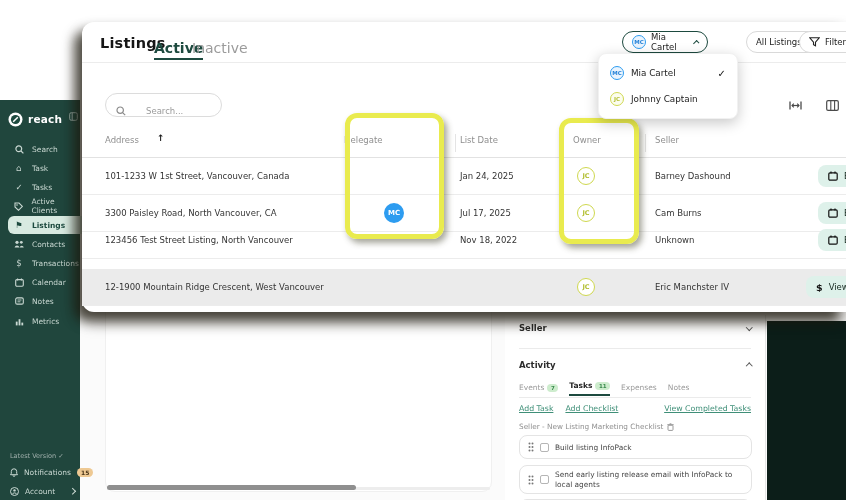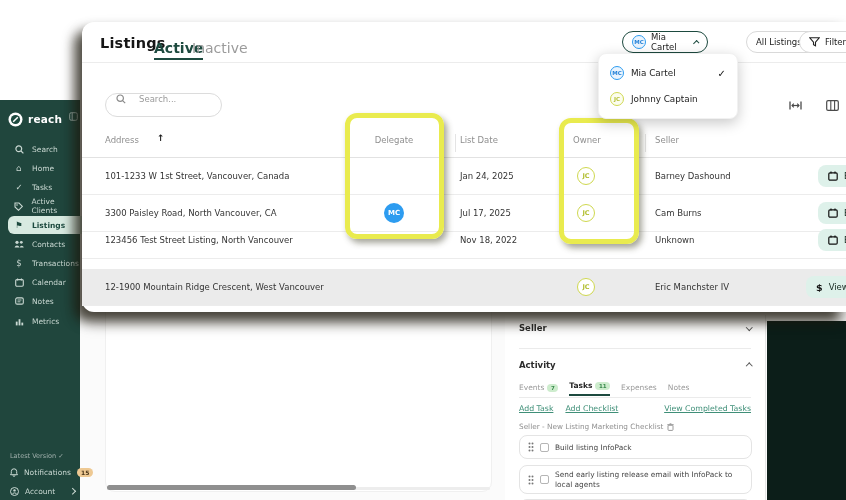--- a/index.html
+++ b/index.html
@@ -61,21 +61,21 @@
   .pill { position:absolute; top:9px; height:22px; display:flex; align-items:center; gap:5px; border-radius:999px; background:#fff; padding:0 9px; font-size:8.5px; color:#222; cursor:pointer; }
   .pill.agent { left:540px; width:86px; border:1.5px solid #1d4a3f; font-weight:500; }
   .pill.scope { left:664px; width:78px; border:1px solid #d9d9d9; }
   .pill.filter { left:717px; width:64px; border:1px solid #d9d9d9; }
   .av { border-radius:50%; display:flex; align-items:center; justify-content:center; font-weight:bold; flex:0 0 auto; }
   .av.mc-ring { width:14px; height:14px; background:#eaf4fe; border:1.4px solid #2d9cf0; color:#1f7fd6; font-size:5.5px; }
   .av.jc-ring { width:14px; height:14px; background:#fcfdee; border:1.4px solid #cfd84f; color:#b3bf33; font-size:5.5px; }
   .av.mc-solid { width:20px; height:20px; background:#2d9cf0; color:#fff; font-size:7px; }
   .av.jc-big { width:18px; height:18px; background:#fff; border:1.5px solid #cfd84f; color:#b3bf33; font-size:6.5px; }
 
-  .search-pill { position:absolute; left:23px; top:71px; width:117px; height:24px; border:1px solid #dcdcdc; border-radius:13px; display:flex; align-items:flex-start; gap:13px; padding:0 10px; }
+  .search-pill { position:absolute; left:23px; top:71px; width:117px; height:24px; border:1px solid #dcdcdc; border-radius:13px; display:flex; align-items:flex-end; gap:20px; padding:0 10px; }
   .search-pill input { border:none; outline:none; background:transparent; width:74px; font-size:8.5px; color:#555; font-family:inherit; }
   .search-pill input::placeholder { color:#9a9a9a; }
   .tool-ic { position:absolute; top:78px; color:#4a4a4a; cursor:pointer; }
 
   .thead { position:absolute; left:0; top:104px; width:764px; height:32px; border-bottom:1px solid #e2e2e2; }
   .th { position:absolute; top:9px; font-size:8.5px; color:#8f8f8f; }
   .col-sep { position:absolute; top:8px; width:1px; height:18px; background:#e4e4e4; }
   .row { position:absolute; left:0; width:764px; height:37px; border-bottom:1px solid #ececec; cursor:pointer; }
   .row.hl { background:#ebebeb; }
   .cell { position:absolute; top:0; height:100%; display:flex; align-items:center; font-size:8.5px; color:#343434; }
@@ -132,21 +132,21 @@
       <span class="ic">
           <svg width="9" height="9">
             <circle cx="3.8" cy="3.8" r="2.9" fill="none" stroke="#c9d8d2" stroke-width="1.2"></circle>
             <line x1="6" y1="6" x2="8.4" y2="8.4" stroke="#c9d8d2" stroke-width="1.2"></line>
           </svg>
         </span>
       <span>Search</span>
     </div>
     <div class="nav-item" style="top:60px">
       <span class="ic">⌂</span>
-      <span>Home</span>
+      <span>Task</span>
     </div>
     <div class="nav-item" style="top:79px">
       <span class="ic">✓</span>
       <span>Tasks</span>
     </div>
     <div class="nav-item" style="top:98px">
       <span class="ic">
           <svg width="9" height="9">
             <path d="M1 1 h4 l3.4 3.4 -3.9 3.9 L1 4.9 Z" fill="none" stroke="#c9d8d2" stroke-width="1.1"></path>
             <circle cx="3" cy="3" r="0.8" fill="#c9d8d2"></circle>
@@ -358,21 +358,21 @@
           <line x1="4.8" y1="1" x2="4.8" y2="10" stroke="#4a4a4a" stroke-width="1.1"></line>
           <line x1="8.6" y1="1" x2="8.6" y2="10" stroke="#4a4a4a" stroke-width="1.1"></line>
         </svg>
       </span>
 
     <div class="thead">
       <span class="th" style="left:23px">
         <span>Address</span>
       </span>
       <span class="th sort-ic" style="left:70px;top:7px">↑</span>
-      <span class="th" style="left:262px;width:100px;text-align:center">Delegate</span>
+      <span class="th" style="left:262px;width:100px;">Delegate</span>
       <span class="th" style="left:378px">List Date</span>
       <span class="th" style="left:491px">Owner</span>
       <span class="th" style="left:573px">Seller</span>
       <span class="col-sep" style="left:373px"></span>
       <span class="col-sep" style="left:563px"></span>
     </div>
 
     <div class="row" style="top:136px">
       <span class="cell c-addr">101-1233 W 1st Street, Vancouver, Canada</span>
       <span class="cell c-date">Jan 24, 2025</span>

